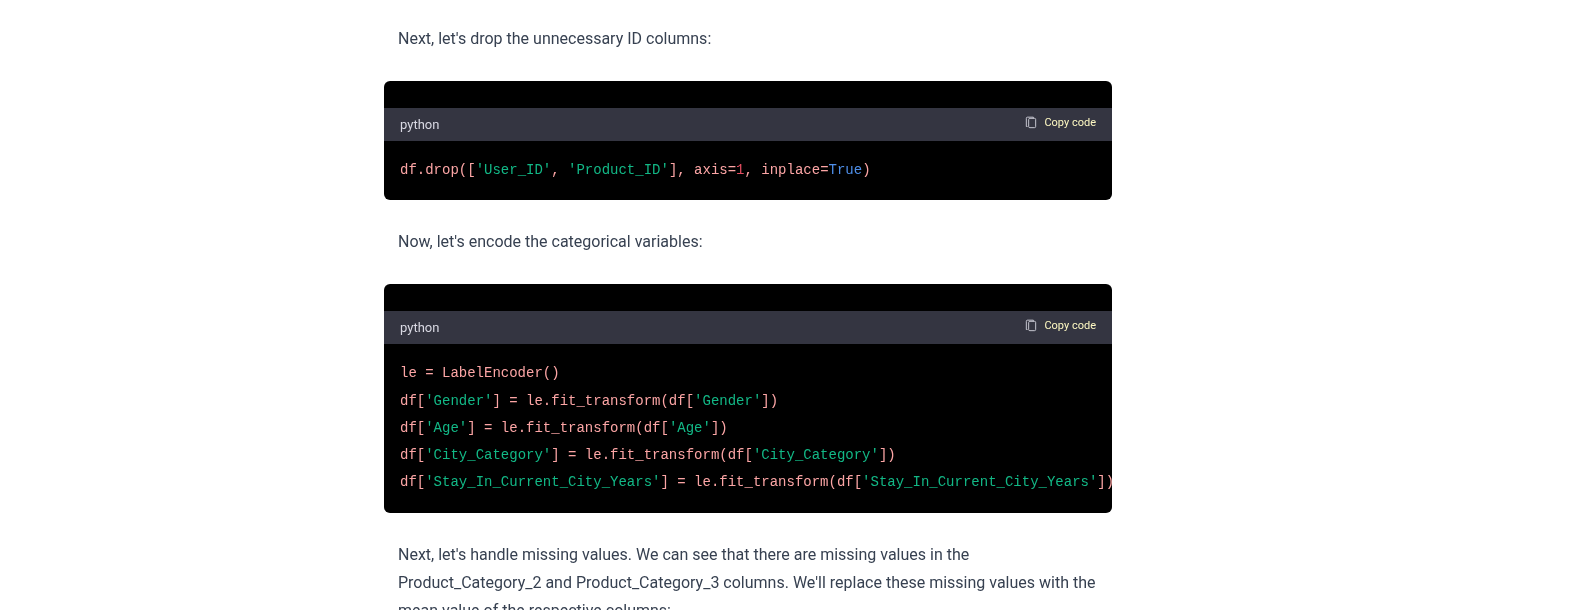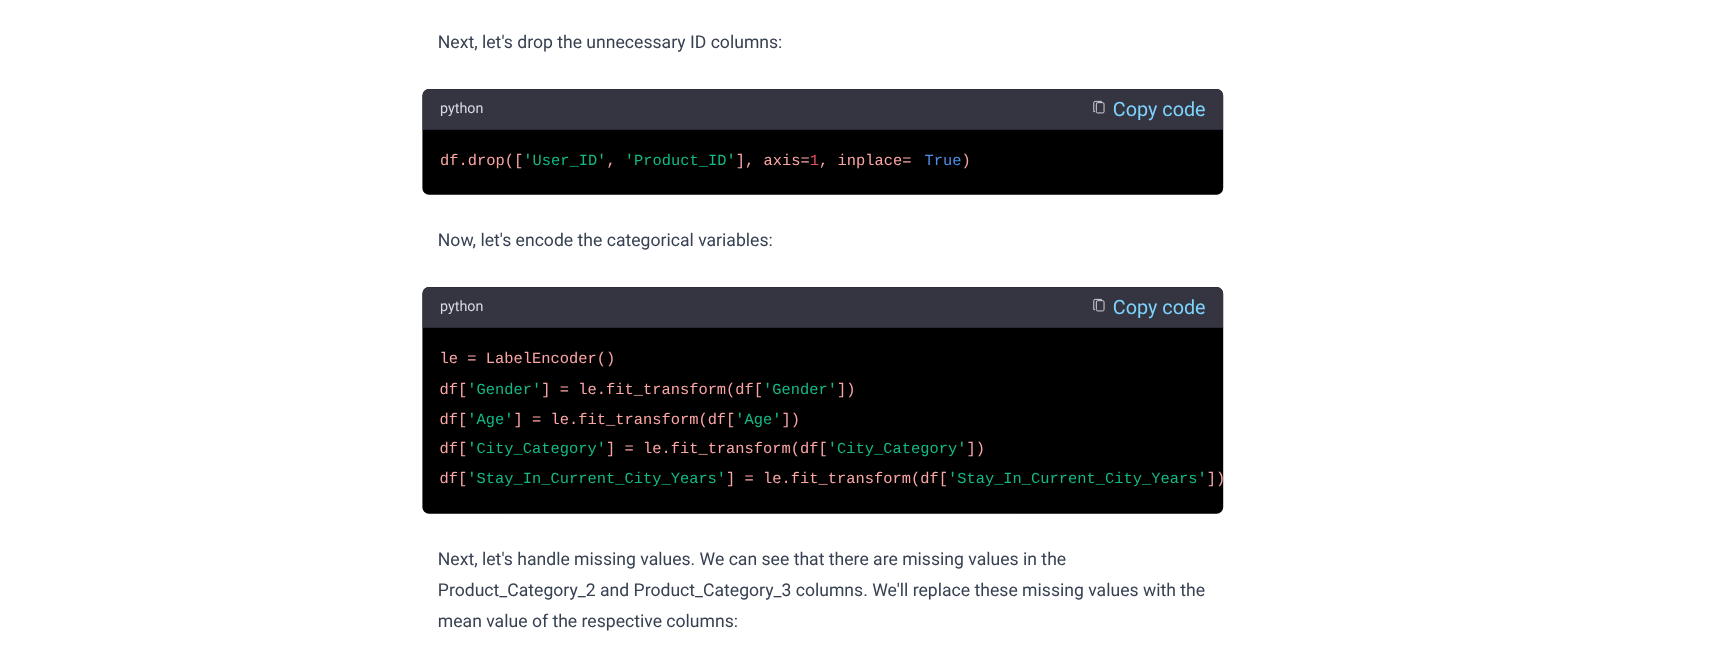--- a/index.html
+++ b/index.html
@@ -29,32 +29,33 @@
     margin-bottom: 28px;
   }
   .code-header {
     background: #343541;
     display: flex;
     justify-content: space-between;
     align-items: center;
     padding: 8px 16px;
     color: #d9d9e3;
     font-size: 13px;
+    margin-top: 27px;
   }
   .lang-label {
     color: #d9d9e3;
   }
   .copy-btn {
     display: flex;
     align-items: flex-start;
     gap: 6px;
     background: transparent;
     border: none;
-    color: #7dd3fc;
-    font-size: 18px;
+    color: #fef9c3;
+    font-size: 11px;
     cursor: pointer;
     font-family: inherit;
   }
   .copy-btn svg {
     width: 14px;
     height: 14px;
     stroke: #d9d9e3;
     fill: none;
     stroke-width: 1.5;
   }
@@ -65,21 +66,21 @@
   pre {
     font-family: "SFMono-Regular", Consolas, "Liberation Mono", Menlo, monospace;
     font-size: 14px;
     line-height: 1.95;
     color: #ffffff;
     white-space: pre;
   }
   .tok-default { color: #fca5a5; }
   .tok-string  { color: #12b886; text-align: center; }
   .tok-number  { color: #e44d60; }
-  .tok-bool    { color: #4e8ee8; margin-left: 12px; }
+  .tok-bool    { color: #4e8ee8; }
 
   
   .code-body::-webkit-scrollbar { height: 8px; }
   .code-body::-webkit-scrollbar-thumb { background: #9b9b9b; border-radius: 4px; }
   .code-body::-webkit-scrollbar-track { background: #000; }
 </style>
 </head>
 <body>
 
 <div class="content">

